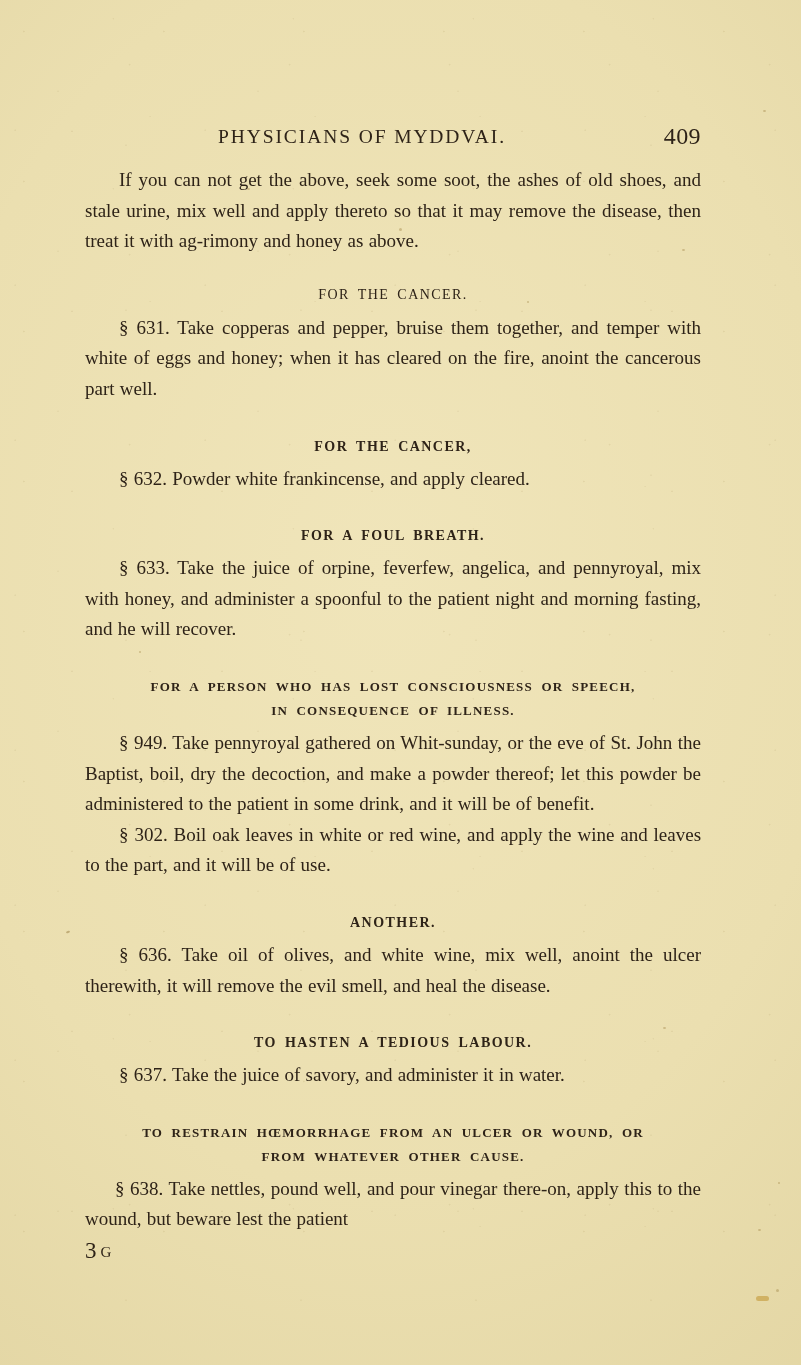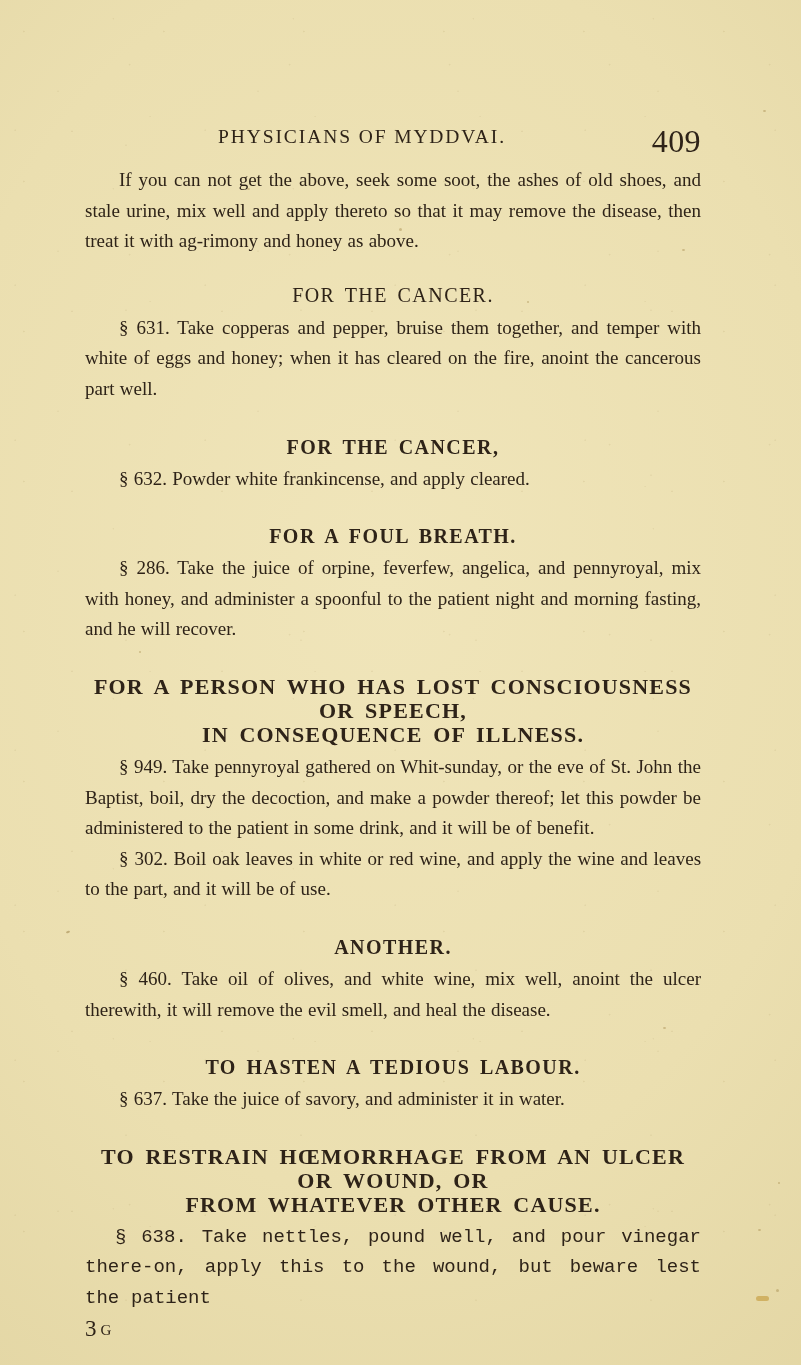--- a/index.html
+++ b/index.html
@@ -87,51 +87,51 @@
     text-align: center;
     font-variant: small-caps;
     letter-spacing: 1.9px;
     font-size: 19.5px;
     padding-right: 62px;
   }
   .running-head .rh-folio {
     position: absolute;
     right: 0;
     top: -3px;
-    font-size: 32px;
+    font-size: 24px;
     letter-spacing: 0.4px;
   }
 
   
   .para {
     margin: 0;
     font-size: 19px;
     line-height: 30.6px;
     text-align: justify;
     text-align-last: left;
     text-indent: 34px;
     hyphens: manual;
     word-spacing: 0.5px;
   }
   .para.first { margin-top: 13px; }
-  .para.tight { text-indent: 30px; font-family: Liberation Mono, monospace; }
+  .para.tight { text-indent: 30px; }
 
   
   .heading {
     margin: 0;
     font-weight: normal;
-    font-size: 20px;
+    font-size: 14px;
     line-height: 24px;
     text-align: center;
     letter-spacing: 1.45px;
     word-spacing: 3.2px;
   }
   .heading.lead   { margin-top: 26px; margin-bottom: 6px; }
   .heading.lead2  { margin-top: 30px; margin-bottom: 5px; font-weight: bold; }
-  .heading.wide   { font-size: 22px; letter-spacing: 1.2px; word-spacing: 4px; }
+  .heading.wide   { font-size: 13px; letter-spacing: 1.2px; word-spacing: 4px; }
   .heading .hline2 { display: block; }
 
   
   .signature {
     margin: 0;
     text-align: left;
     font-size: 23px;
     line-height: 30px;
     padding-top: 1px;
     letter-spacing: 1px;
@@ -169,32 +169,32 @@
 
     <p class="para first">If you can not get the above, seek some soot, the ashes of old shoes, and stale urine, mix well and apply thereto so that it may remove the disease, then treat it with ag-rimony and honey as above.</p>
 
     <h2 class="heading lead">FOR THE CANCER.</h2>
     <p class="para"><span>§ 631.</span> <span>Take copperas and pepper, bruise them together, and temper with white of eggs and honey; when it has cleared on the fire, anoint the cancerous part well.</span></p>
 
     <h2 class="heading lead2">FOR THE CANCER,</h2>
     <p class="para"><span>§ 632.</span> <span>Powder white frankincense, and apply cleared.</span></p>
 
     <h2 class="heading lead2">FOR A FOUL BREATH.</h2>
-    <p class="para"><span>§ 286.</span> <span>Take the juice of orpine, feverfew, angelica, and pennyroyal, mix with honey, and administer a spoonful to the patient night and morning fasting, and he will recover.</span></p>
+    <p class="para"><span>§ 633.</span> <span>Take the juice of orpine, feverfew, angelica, and pennyroyal, mix with honey, and administer a spoonful to the patient night and morning fasting, and he will recover.</span></p>
 
     <h2 class="heading lead2 wide">
       <span>FOR A PERSON WHO HAS LOST CONSCIOUSNESS OR SPEECH,</span>
       <span class="hline2">IN CONSEQUENCE OF ILLNESS.</span>
     </h2>
     <p class="para"><span>§ 949.</span> <span>Take pennyroyal gathered on Whit-sunday, or the eve of St. John the Baptist, boil, dry the decoction, and make a powder thereof; let this powder be administered to the patient in some drink, and it will be of benefit.</span></p>
 
     <p class="para"><span>§ 302.</span> <span>Boil oak leaves in white or red wine, and apply the wine and leaves to the part, and it will be of use.</span></p>
 
     <h2 class="heading lead2">ANOTHER.</h2>
-    <p class="para"><span>§ 460.</span> <span>Take oil of olives, and white wine, mix well, anoint the ulcer therewith, it will remove the evil smell, and heal the disease.</span></p>
+    <p class="para"><span>§ 636.</span> <span>Take oil of olives, and white wine, mix well, anoint the ulcer therewith, it will remove the evil smell, and heal the disease.</span></p>
 
     <h2 class="heading lead2">TO HASTEN A TEDIOUS LABOUR.</h2>
     <p class="para"><span>§ 637.</span> <span>Take the juice of savory, and administer it in water.</span></p>
 
     <h2 class="heading lead2 wide">
       <span>TO RESTRAIN HŒMORRHAGE FROM AN ULCER OR WOUND, OR</span>
       <span class="hline2">FROM WHATEVER OTHER CAUSE.</span>
     </h2>
     <p class="para tight"><span>§ 638.</span> <span>Take nettles, pound well, and pour vinegar there-on, apply this to the wound, but beware lest the patient</span></p>
 

